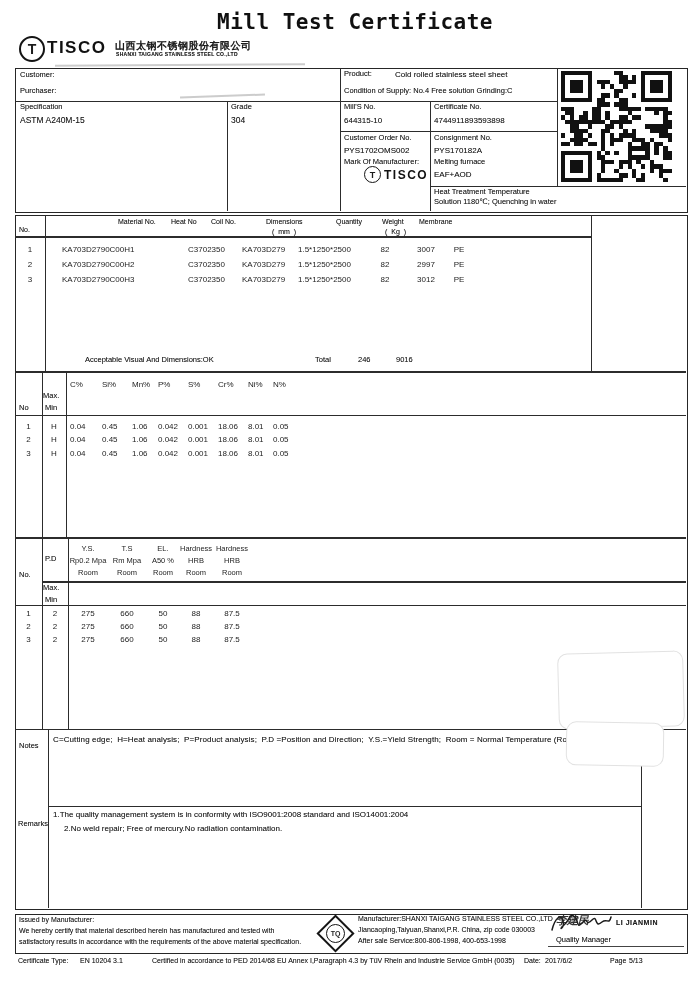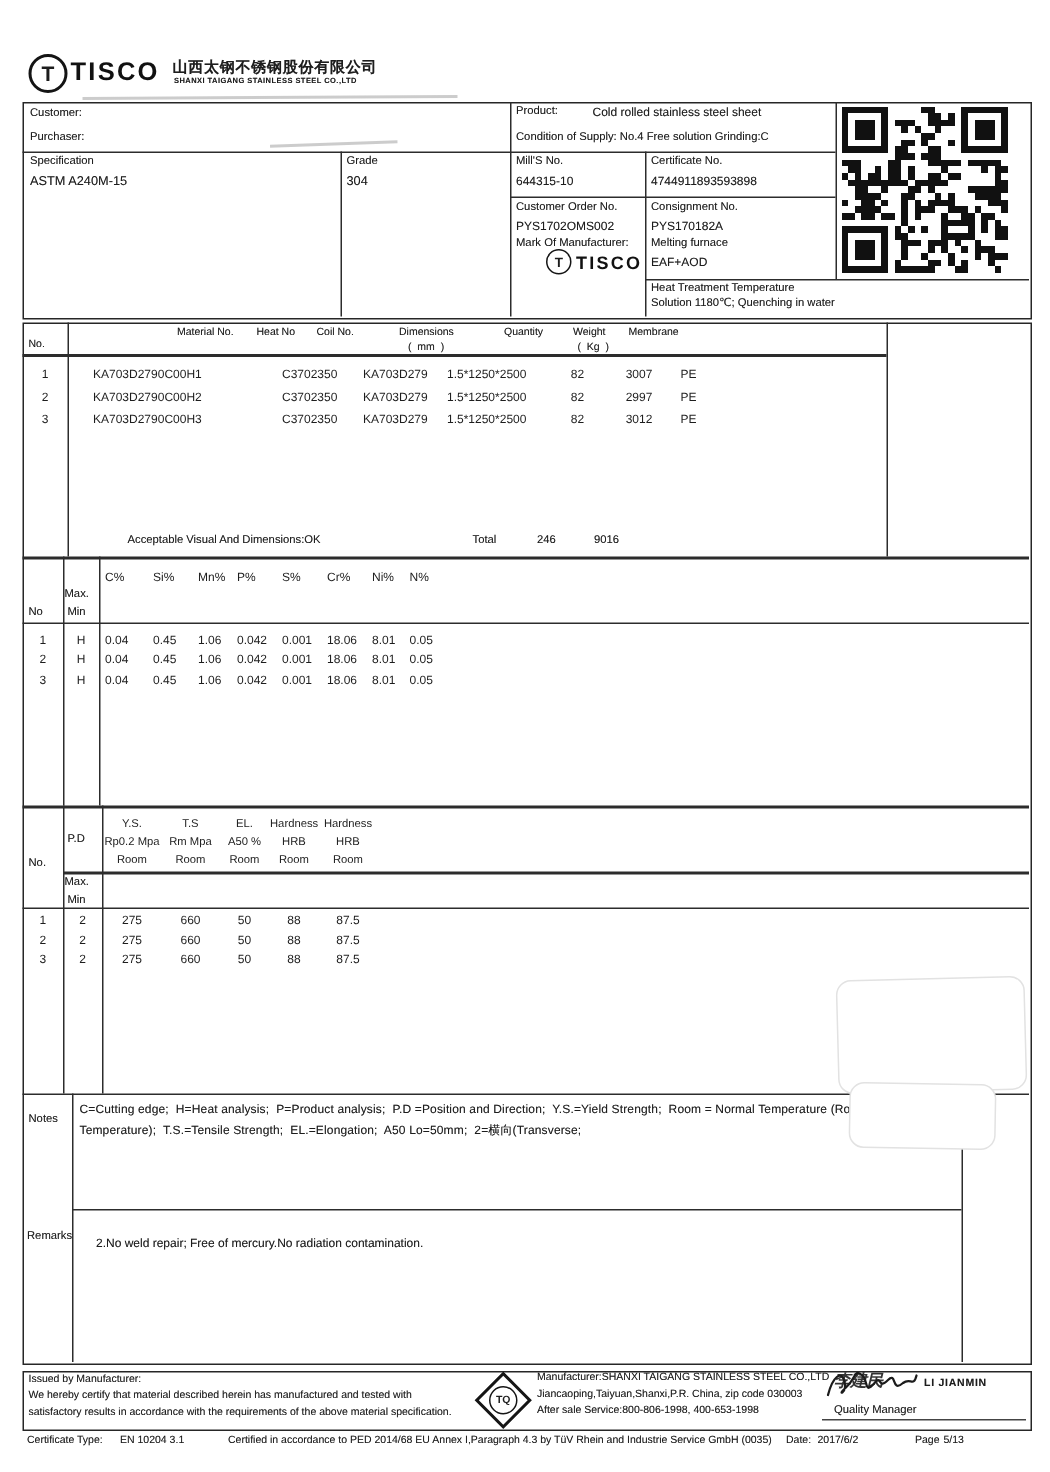--- a/index.html
+++ b/index.html
@@ -44,20 +44,21 @@
   .tq-diamond{position:absolute;width:23px;height:23px;border:2px solid #151515;transform:rotate(45deg);}
   .tq-circle{position:absolute;width:17px;height:17px;border:1.6px solid #151515;border-radius:50%;
              display:flex;align-items:center;justify-content:center;font-size:7px;font-weight:bold;background:#fff;}
   .sig-cn{position:absolute;font-size:11px;font-style:italic;font-weight:bold;opacity:.9;}
 </style>
 </head>
 <body>
 
 <div class="page">
 
+  <div class="title" style="left:217px;top:10px;">Mill Test Certificate</div>
 
   <div>
     <div class="logo-circle" style="left:19px;top:36px;">
       <span>T</span>
     </div>
     <div class="tisco-word" style="left:47px;top:38px;font-size:17px;">TISCO</div>
     <div class="t b" style="left:115px;top:40px;font-size:10px;letter-spacing:.5px;">山西太钢不锈钢股份有限公司</div>
     <div class="t b" style="left:116px;top:52px;font-size:5px;letter-spacing:.3px;">SHANXI TAIGANG STAINLESS STEEL CO.,LTD</div>
   </div>
 
@@ -501,23 +502,23 @@
       <span class="hc-pd">2</span>
       <span class="hc0">275</span>
       <span class="hc1">660</span>
       <span class="hc2">50</span>
       <span class="hc3">88</span>
       <span class="hc4">87.5</span>
   </div>
 
   <div class="t t75" style="left:19px;top:742px;">Notes</div>
   <div class="t" style="left:53px;top:735px;letter-spacing:.1px;">C=Cutting edge;  H=Heat analysis;  P=Product analysis;  P.D =Position and Direction;  Y.S.=Yield Strength;  Room = Normal Temperature (Room</div>
-  <div class="t" style="left:53px;top:749px;letter-spacing:.1px;">Temperature);  T.S.=Tensile Strength;  EL.=Elongation;  A50 Lo=50mm;  2=横向(Transverse;</div>
 
   <div class="t t75" style="left:18px;top:820px;">Remarks</div>
+  <div class="t" style="left:53px;top:810px;">1.The quality management system is in conformity with ISO9001:2008 standard and ISO14001:2004</div>
   <div class="t" style="left:64px;top:824px;">2.No weld repair; Free of mercury.No radiation contamination.</div>
 
   <div class="blob" style="left:558px;top:652px;width:124px;height:74px;transform:rotate(-1.5deg);"></div>
   <div class="blob" style="left:566px;top:722px;width:96px;height:42px;transform:rotate(1deg);"></div>
 
   <div class="box" style="left:15px;top:914px;width:671px;height:38px;"></div>
   <div class="t t7" style="left:19px;top:916px;">Issued by Manufacturer:</div>
   <div class="t t7" style="left:19px;top:927px;">We hereby certify that material described herein has manufactured and tested with</div>
   <div class="t t7" style="left:19px;top:938px;">satisfactory results in accordance with the requirements of the above material specification.</div>
 

